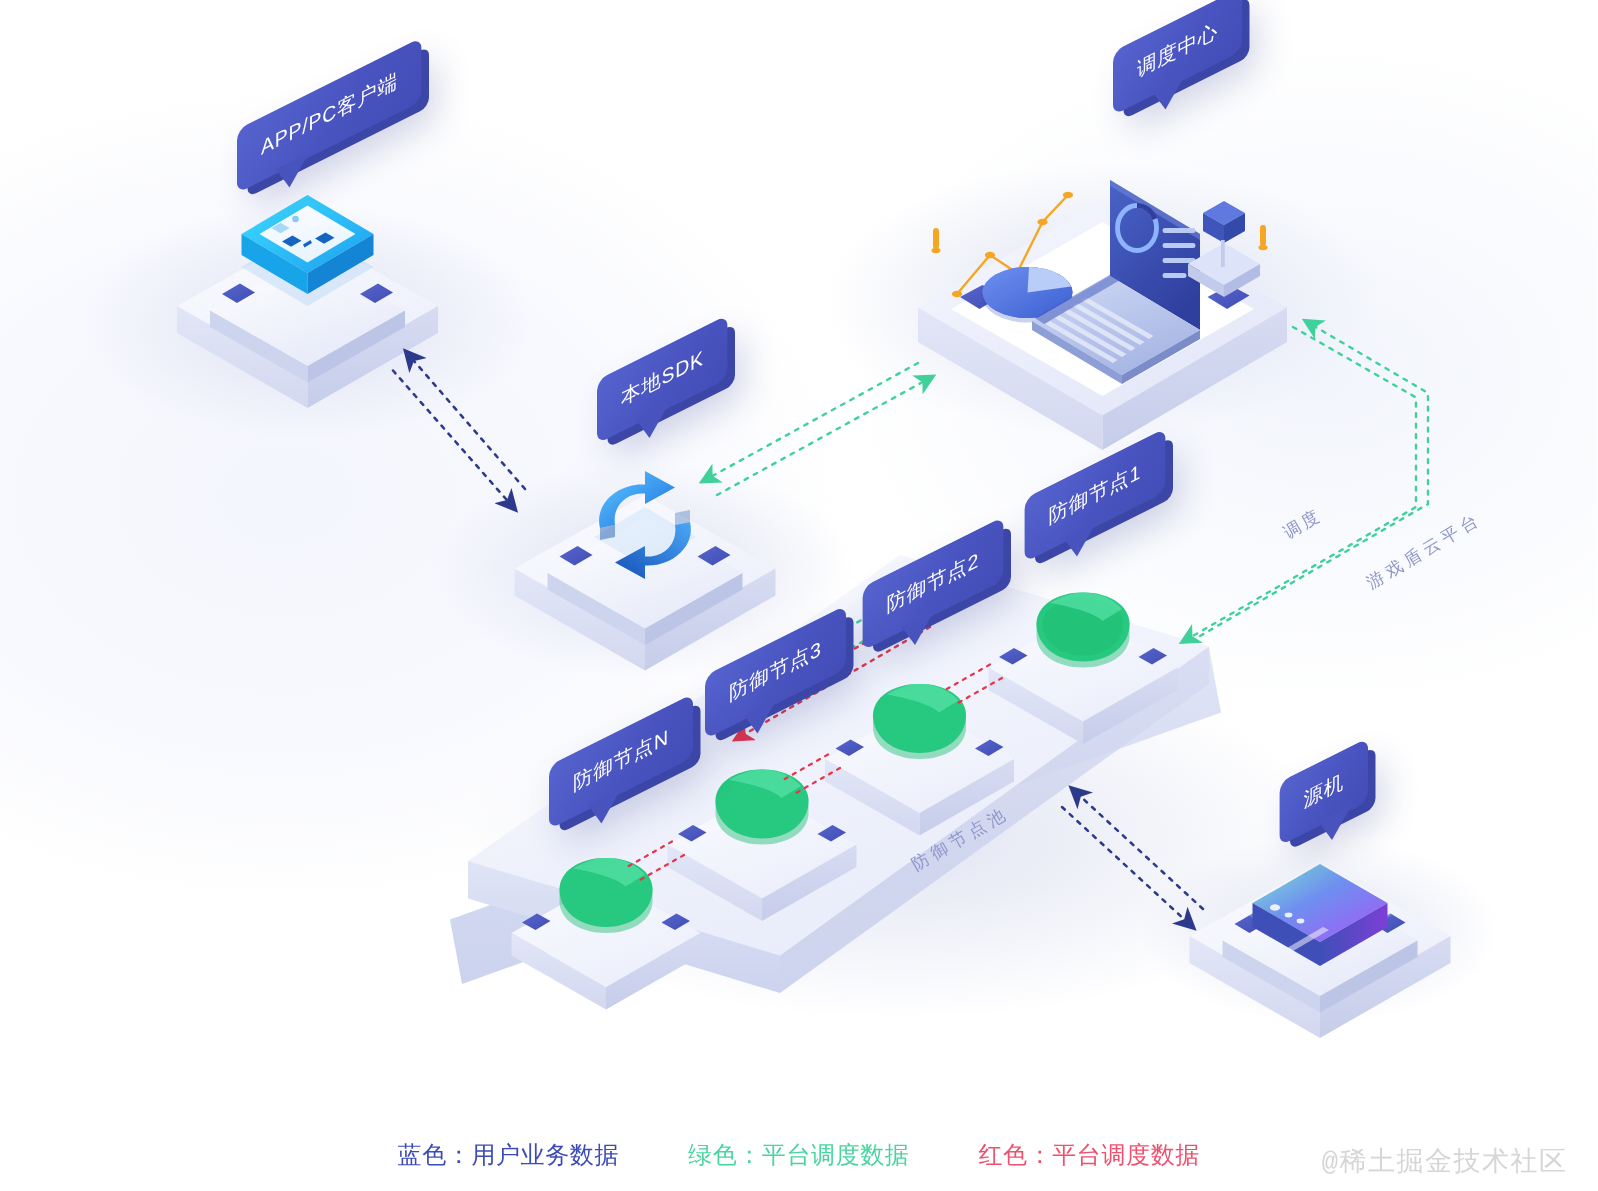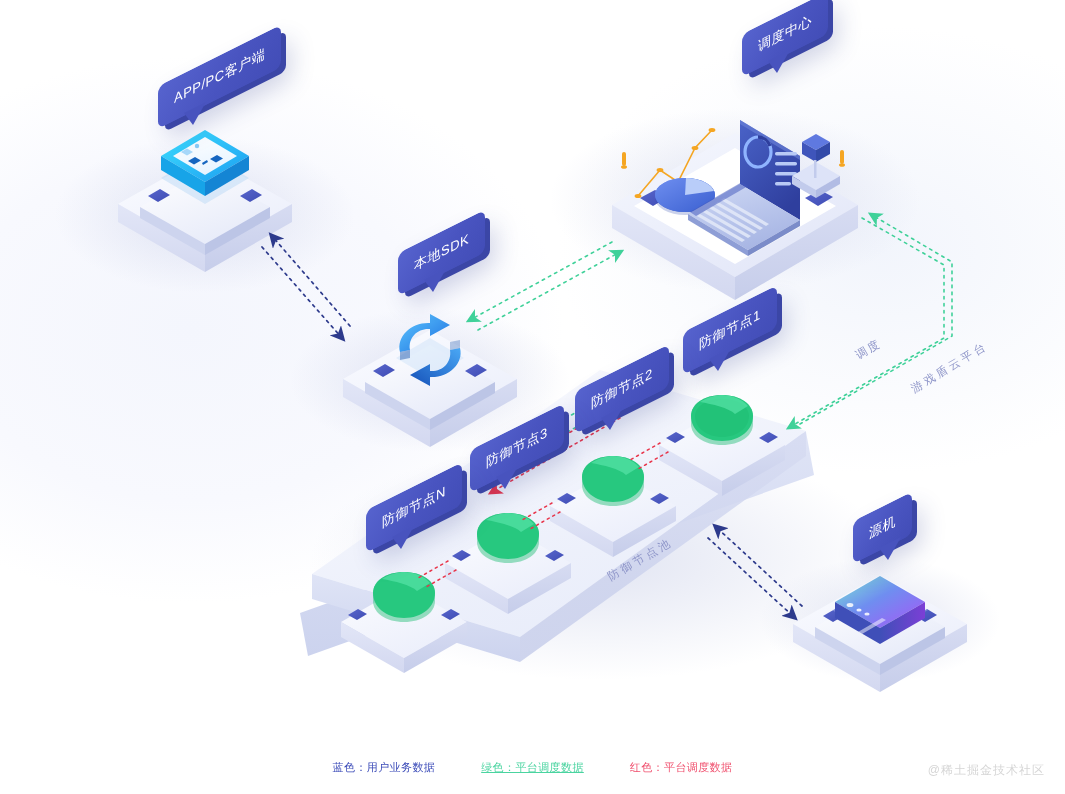--- a/index.html
+++ b/index.html
@@ -46,28 +46,29 @@
     border-left: 9px solid transparent;
     border-right: 13px solid transparent;
     border-top: 16px solid #4a56c4;
     filter: brightness(0.97);
   }
 
   
   #legend {
     position:absolute; left:0; right:0; top:760px;
     display:flex; justify-content:center; gap:46px;
-    font-size:11px; letter-spacing:0.4px;
+    font-size:16px; letter-spacing:0.4px;
   }
   #legend .item { white-space:nowrap; }
 
   #watermark {
     position:absolute; right:20px; top:762px;
-    color:#d6d6d6; font-size:12px; letter-spacing:1px;
+    color:#d6d6d6; font-size:18px; letter-spacing:1px;
     user-select:none;
+    font-family:Liberation Mono, monospace;
   }
 
   
   .plane-label {
     position:absolute;
     color:#8f96c9;
     font-size:11.5px;
     letter-spacing:3px;
     white-space:nowrap;
     user-select:none;
@@ -476,20 +477,20 @@
   </div>
 
   <div class="plane-label" style="left:604px; top:552px; transform: rotate(-30deg);">防御节点池</div>
 
   <div class="plane-label" style="left:906px; top:360px; transform: rotate(-31deg);">游戏盾云平台</div>
 
   <div class="plane-label" style="left:855px; top:342px; transform: rotate(-30deg); letter-spacing:2px;">调度</div>
 
   <div id="legend">
     <div class="item" style="color:#3b4bb8;">蓝色：用户业务数据</div>
-    <div class="item" style="color:#4ad4a0;text-decoration:underline;">绿色：平台调度数据</div>
+    <div class="item" style="color:#4ad4a0;">绿色：平台调度数据</div>
     <div class="item" style="color:#f0506e;">红色：平台调度数据</div>
   </div>
 
   <div id="watermark">@稀土掘金技术社区</div>
 
  </div>
 </div>
 
 </body></html>

